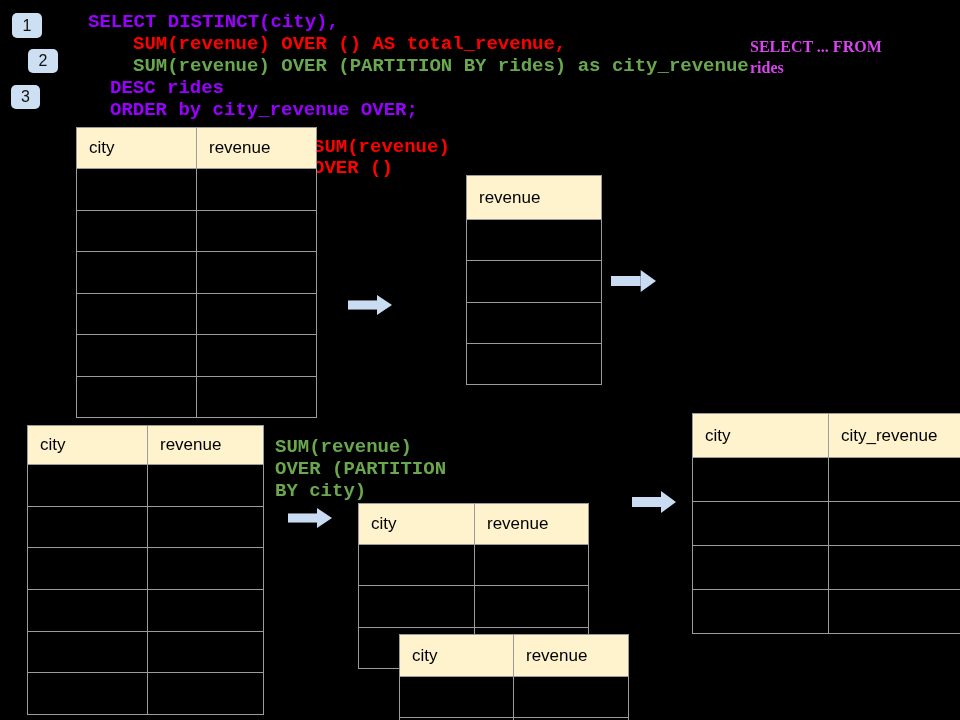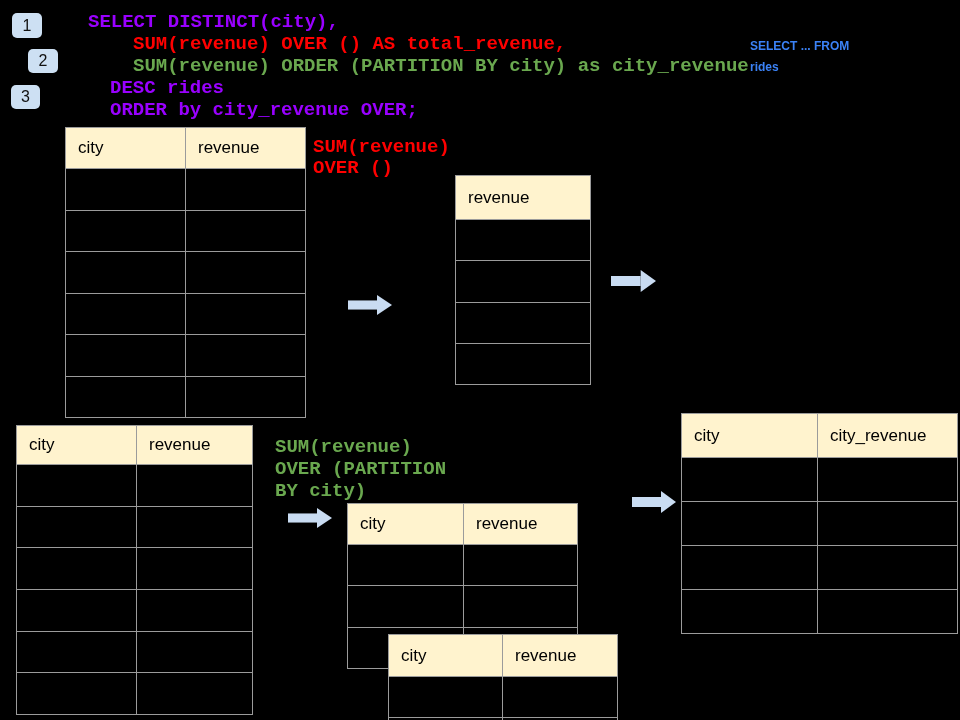--- a/index.html
+++ b/index.html
@@ -26,38 +26,38 @@
   .c-red    { color:#FF0000; }
   .c-green  { color:#6AA84F; }
   .code-l1 { left:88px;  top:11px; }
   .code-l2 { left:133px; top:33px; }
   .code-l3 { left:133px; top:55px; }
   .code-l4 { left:110px; top:77px; }
   .code-l5 { left:110px; top:99px; }
 
   .side-note {
     position:absolute; left:750px; top:36px; white-space:pre;
-    font-family:Liberation Sans, sans-serif; font-weight:bold;
-    font-size:12px; line-height:21px; color:#3b82f6;
+    font-family:Liberation Serif, serif; font-weight:bold;
+    font-size:16px; line-height:21px; color:#d946ef;
   }
 
   .label-total {
     position:absolute; left:313px; top:137px; white-space:pre;
     font-family:"Liberation Mono", monospace; font-weight:bold;
     font-size:19px; line-height:21px; color:#FF0000;
   }
   .label-partition {
     position:absolute; left:275px; top:436px; white-space:pre;
     font-family:"Liberation Mono", monospace; font-weight:bold;
     font-size:19px; line-height:22px; color:#6AA84F;
   }
 
   
   table.tbl {
-    position:absolute; border-collapse:collapse; table-layout:fixed;
+    position:absolute; border-collapse:collapse; table-layout:fixed;margin-left:11px;
   }
   table.tbl th, table.tbl td { border:1px solid #9B9B9B; padding:0; }
   table.tbl th {
     background:#FFF3CE; color:#000; text-align:left;
     font-family:"Liberation Sans", sans-serif; font-weight:400; font-size:17px;
     padding-left:12px; vertical-align:middle;
   }
   table.tbl td { background:#000; }
 
   .tbl-rides-top        { left:65px;  top:127px; width:240px; }
@@ -78,21 +78,21 @@
 <body>
 
 <div class="canvas">
 
   <div class="badge badge-1">1</div>
   <div class="badge badge-2">2</div>
   <div class="badge badge-3">3</div>
 
   <div class="code code-l2 c-red">SUM(revenue) OVER () AS total_revenue,</div>
   <div class="code code-l1 c-purple">SELECT DISTINCT(city),</div>
-  <div class="code code-l3 c-green">SUM(revenue) ORDER (PARTITION BY city) as city_revenue</div>
+  <div class="code code-l3 c-green">SUM(revenue) OVER (PARTITION BY rides) as city_revenue</div>
   <div class="code code-l4 c-purple">DESC rides</div>
   <div class="code code-l5 c-purple">ORDER by city_revenue OVER;</div>
 
   <div class="side-note">SELECT ... FROM
 rides</div>
 
   <div class="label-total">SUM(revenue)
 OVER ()</div>
   <div class="label-partition">SUM(revenue)
 OVER (PARTITION

